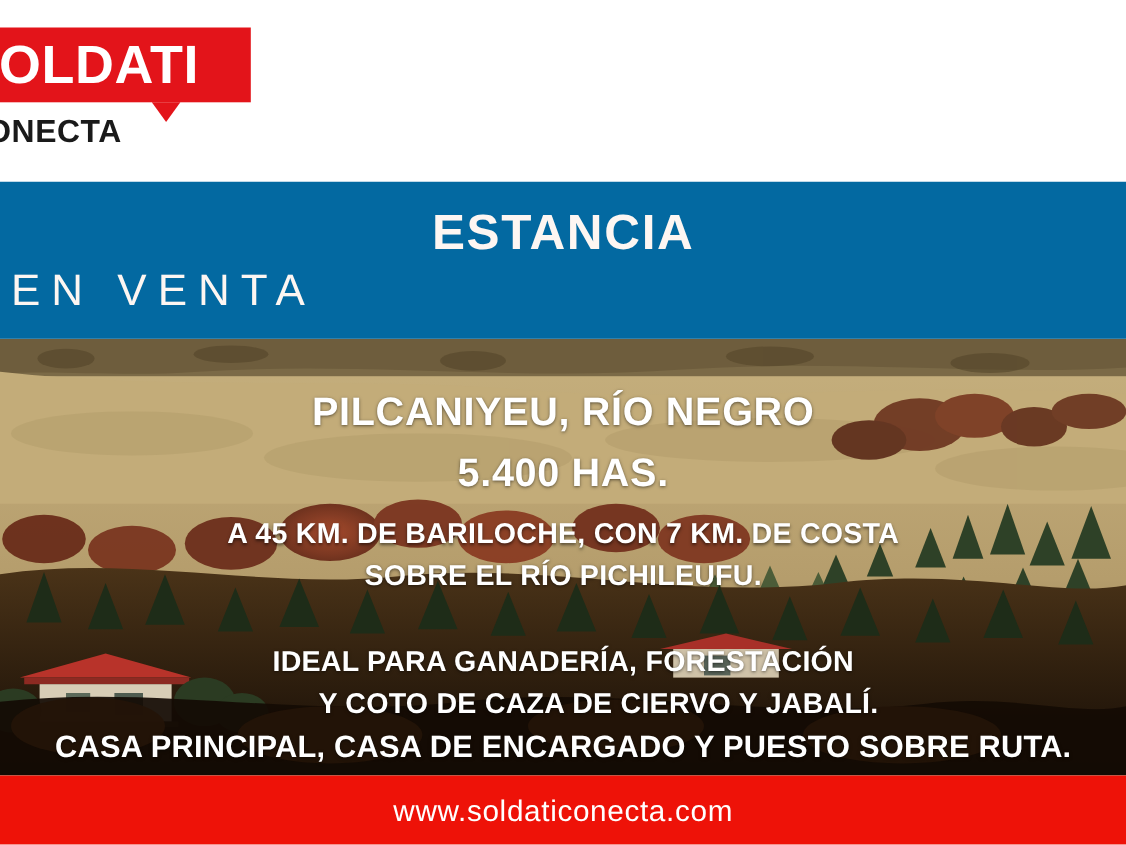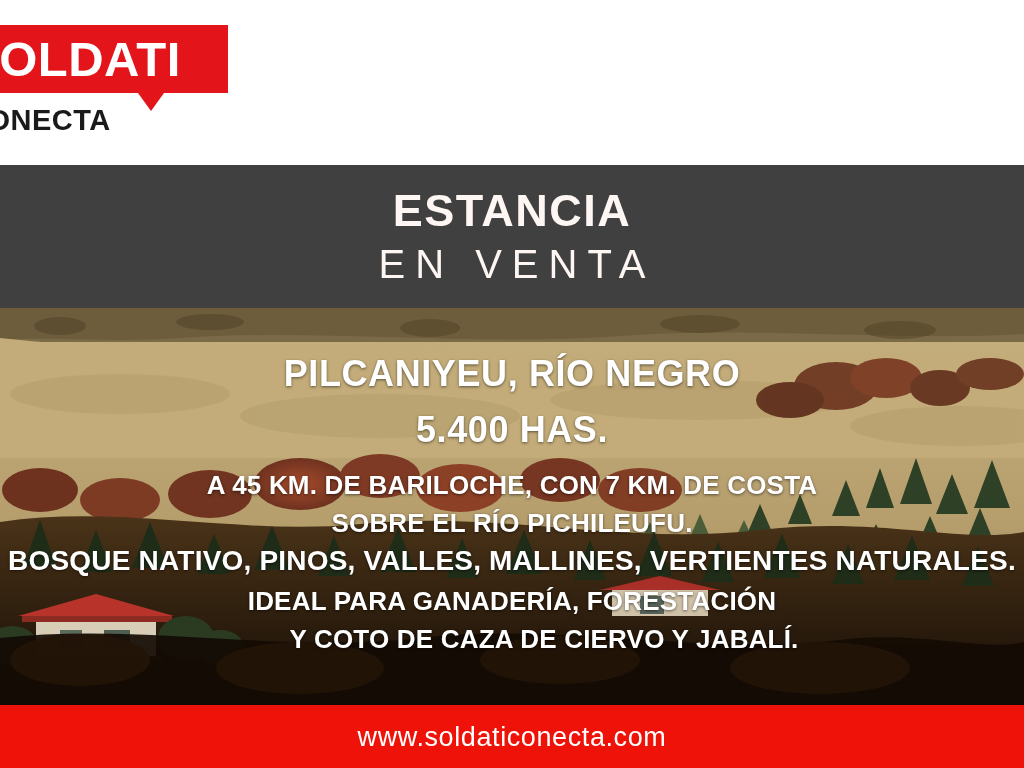--- a/index.html
+++ b/index.html
@@ -77,41 +77,40 @@
     white-space: nowrap;
   }
 
   
   .headline-banner {
     position: absolute;
     left: 0;
     top: 165px;
     width: 1024px;
     height: 143px;
-    background: #404040;
+    background: #0369a1;
     z-index: 4;
   }
   .headline-main {
     position: absolute;
     left: 0;
     top: 20px;
     width: 1024px;
     text-align: center;
     color: #fdf6f2;
     font-size: 45px;
     font-weight: bold;
     letter-spacing: 1.5px;
     line-height: 52px;
   }
   .headline-sub {
     position: absolute;
     left: 0;
     top: 74px;
     width: 1024px;
-    text-align: center;
     color: #fdf6f2;
     font-size: 40px;
     font-weight: normal;
     letter-spacing: 10px;
     text-indent: 10px;
     line-height: 50px;
   }
 
   
   .photo {
@@ -345,22 +344,22 @@
   <div class="headline-banner">
     <div class="headline-main">ESTANCIA</div>
     <div class="headline-sub">EN VENTA</div>
   </div>
 
   <div class="photo-copy">
     <div class="copy-line loc-line">PILCANIYEU, RÍO NEGRO</div>
     <div class="copy-line size-line">5.400 HAS.</div>
     <div class="copy-line desc-line desc-1">A 45 KM. DE BARILOCHE, CON 7 KM. DE COSTA</div>
     <div class="copy-line desc-line desc-2">SOBRE EL RÍO PICHILEUFU.</div>
-    <div class="copy-line desc-line desc-3">BOSQUE NATIVO, PINOS, VALLES, MALLINES, VERTIENTES NATURALES.</div>
     <div class="copy-line desc-line desc-4">IDEAL PARA GANADERÍA, FORESTACIÓN</div>
     <div class="copy-line desc-line desc-5">Y COTO DE CAZA DE CIERVO Y JABALÍ.</div>
+    <div class="copy-line desc-line desc-6">CASA PRINCIPAL, CASA DE ENCARGADO Y PUESTO SOBRE RUTA.</div>
   </div>
 
   <div class="url-bar">
     <div class="url-text">www.soldaticonecta.com</div>
   </div>
 
 </div>
 
 </body></html>

